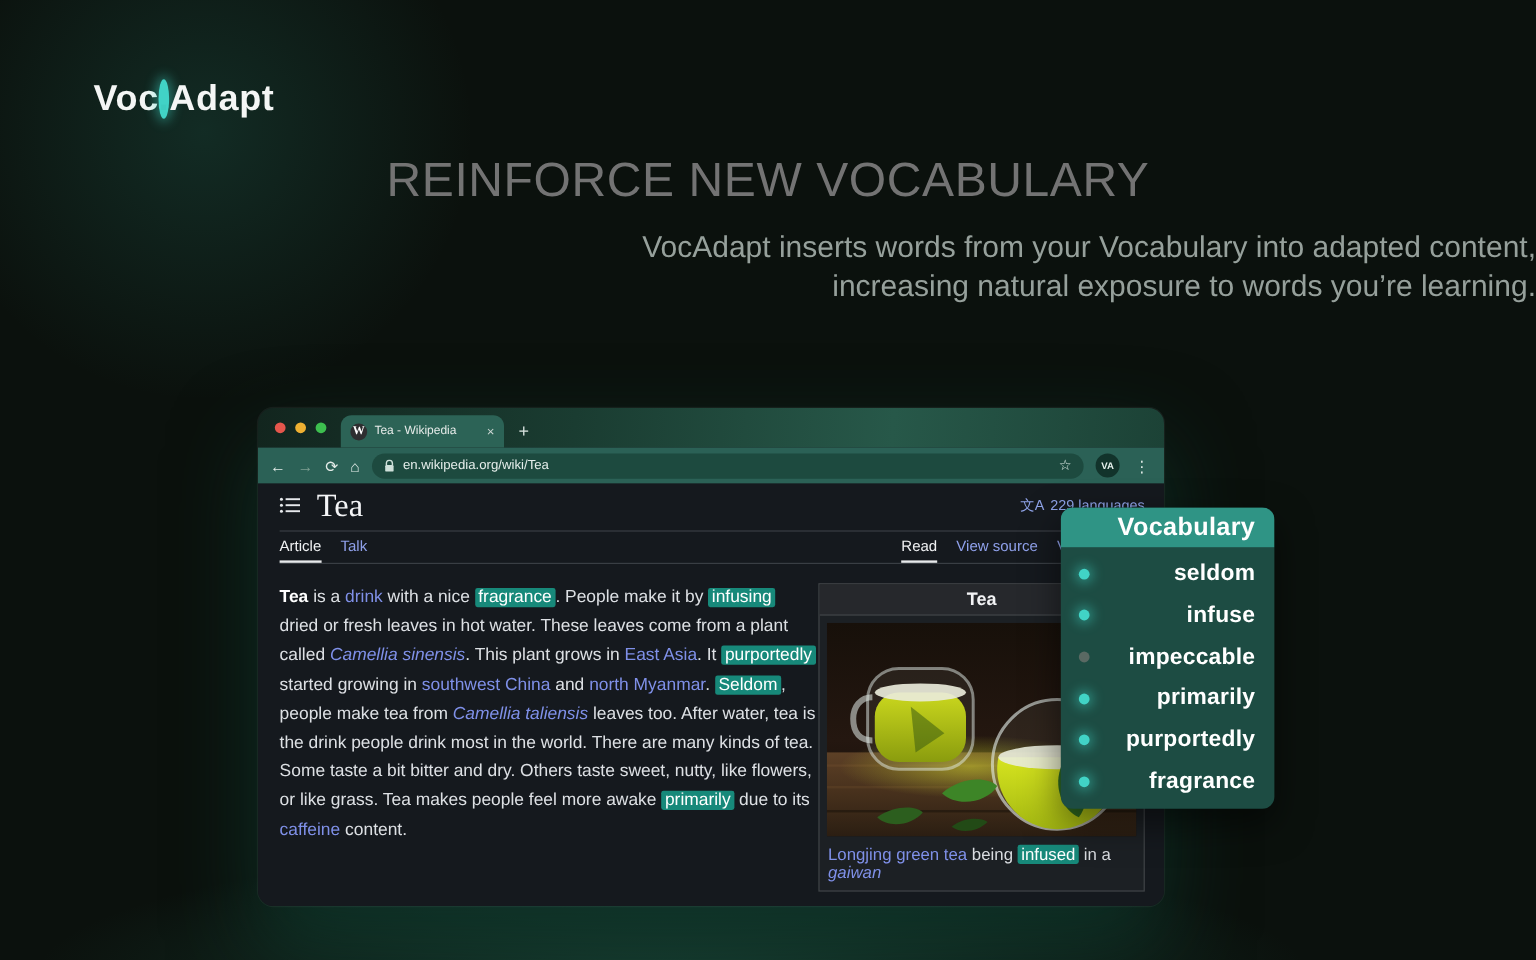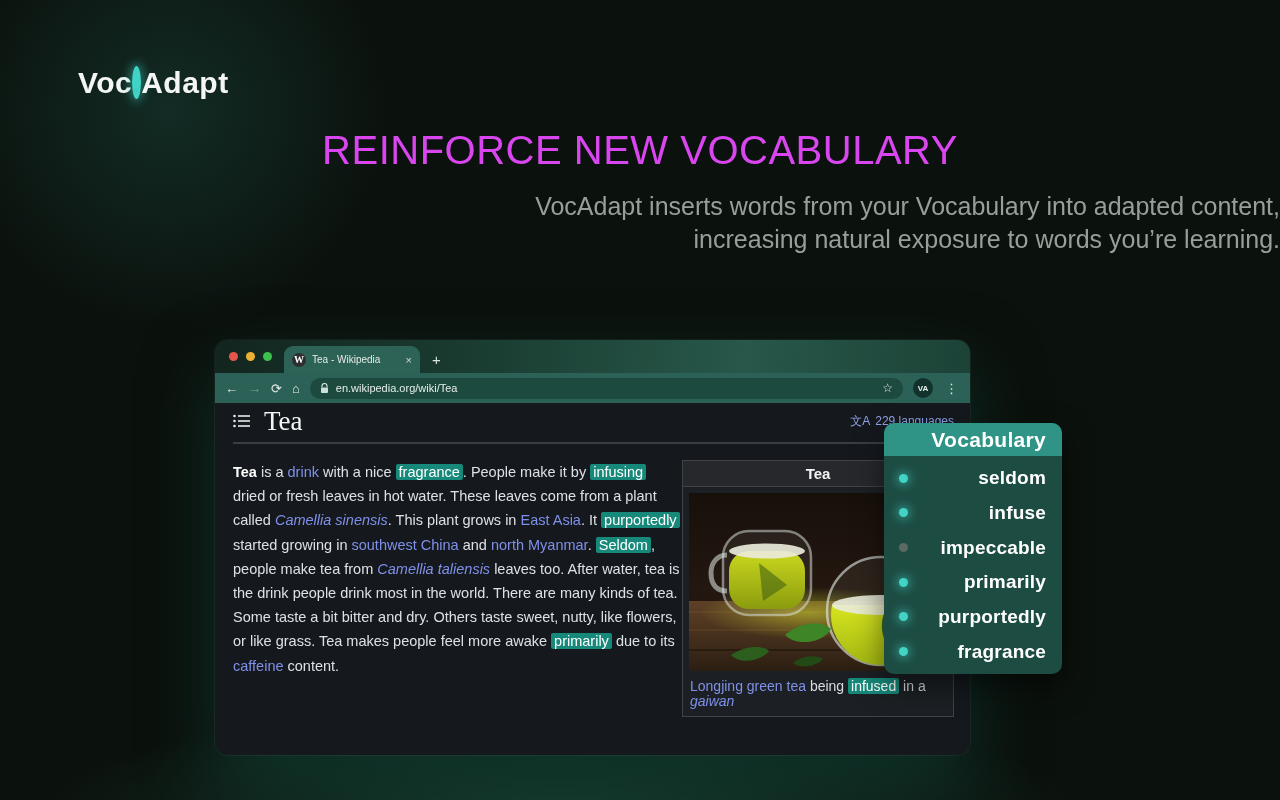--- a/index.html
+++ b/index.html
@@ -10,21 +10,21 @@
       radial-gradient(circle 320px at 170px 110px, rgba(48,150,130,0.20), transparent 70%),
       radial-gradient(ellipse 760px 160px at 560px 815px, rgba(42,125,100,0.38), transparent 70%),
       #0b110d;
     position:relative;
     color:#fff;
   }
   
   .logo { position:absolute; left:78px; top:66px; font-size:30px; font-weight:800; letter-spacing:.5px; color:#f4f6f5;}
   .logo .dot { color:#3ecdc0; }
   .headline { position:absolute; top:128px; left:0; width:100%; text-align:center;
-    font-size:40px; font-weight:500; color:#d946ef; letter-spacing:.5px;}
+    font-size:40px; font-weight:500; color:#737373; letter-spacing:.5px;}
   .subtitle { position:absolute; top:190px; left:0; width:100%; text-align:right;
     font-size:25px; line-height:33px; color:#96a09b; font-weight:400;}
   
   .browser { position:absolute; left:215px; top:340px; width:755px; height:415px;
     border-radius:13px; overflow:hidden; background:#15191e;
     box-shadow:0 0 0 1px rgba(255,255,255,0.05), 0 30px 70px rgba(15,70,55,0.55);}
   .tabbar { height:33px; background:linear-gradient(95deg,#12251e 0%,#1a3c31 35%,#275849 70%,#1c4236 100%);
     display:flex; align-items:flex-end; }
   .lights { display:flex; gap:8px; align-items:center; height:33px; padding:0 12px 0 14px;}
   .light { width:9px; height:9px; border-radius:50%; }
@@ -143,20 +143,32 @@
             </g>
           </svg>
       </span>
       <span class="wikititle">Tea</span>
       <span class="langsel">
         <span>文A</span>
         <span>229 languages</span>
       </span>
     </div>
     <hr class="rule">
+    <div class="wikinav">
+      <span id="nav-left" style="display:flex;gap:16px;">
+          <span class="nav-item active">Article</span>
+          <span class="nav-item">Talk</span>
+        </span>
+      <span class="spacer"></span>
+      <span id="nav-right" style="display:flex;gap:16px;margin-right:6px;">
+          <span class="nav-item active">Read</span>
+          <span class="nav-item">View source</span>
+          <span class="nav-item">View history</span>
+        </span>
+    </div>
     <hr class="rule" style="margin-top:0;">
 
     <div class="bodyrow">
       <div class="article" id="article-paragraph"><span class="seg-b">Tea</span><span class="seg"> is a </span><span class="wlink">drink</span><span class="seg"> with a nice </span><span class="hl">fragrance</span><span class="seg">. People make it by </span><span class="hl">infusing</span><span class="seg"> dried or fresh leaves in hot water. These leaves come from a plant called </span><span class="wlink wl-i">Camellia sinensis</span><span class="seg">. This plant grows in </span><span class="wlink">East Asia</span><span class="seg">. It </span><span class="hl">purportedly</span><span class="seg"> started growing in </span><span class="wlink">southwest China</span><span class="seg"> and </span><span class="wlink">north Myanmar</span><span class="seg">. </span><span class="hl">Seldom</span><span class="seg">, people make tea from </span><span class="wlink wl-i">Camellia taliensis</span><span class="seg"> leaves too. After water, tea is the drink people drink most in the world. There are many kinds of tea. Some taste a bit bitter and dry. Others taste sweet, nutty, like flowers, or like grass. Tea makes people feel more awake </span><span class="hl">primarily</span><span class="seg"> due to its </span><span class="wlink">caffeine</span><span class="seg"> content.</span></div>
 
       <div class="infobox">
         <div class="infoboxhead">Tea</div>
         <svg class="teaimg" viewBox="0 0 258 178" preserveAspectRatio="none">
           <defs>
             <linearGradient id="bgdark" x1="0" y1="0" x2="0" y2="1">

